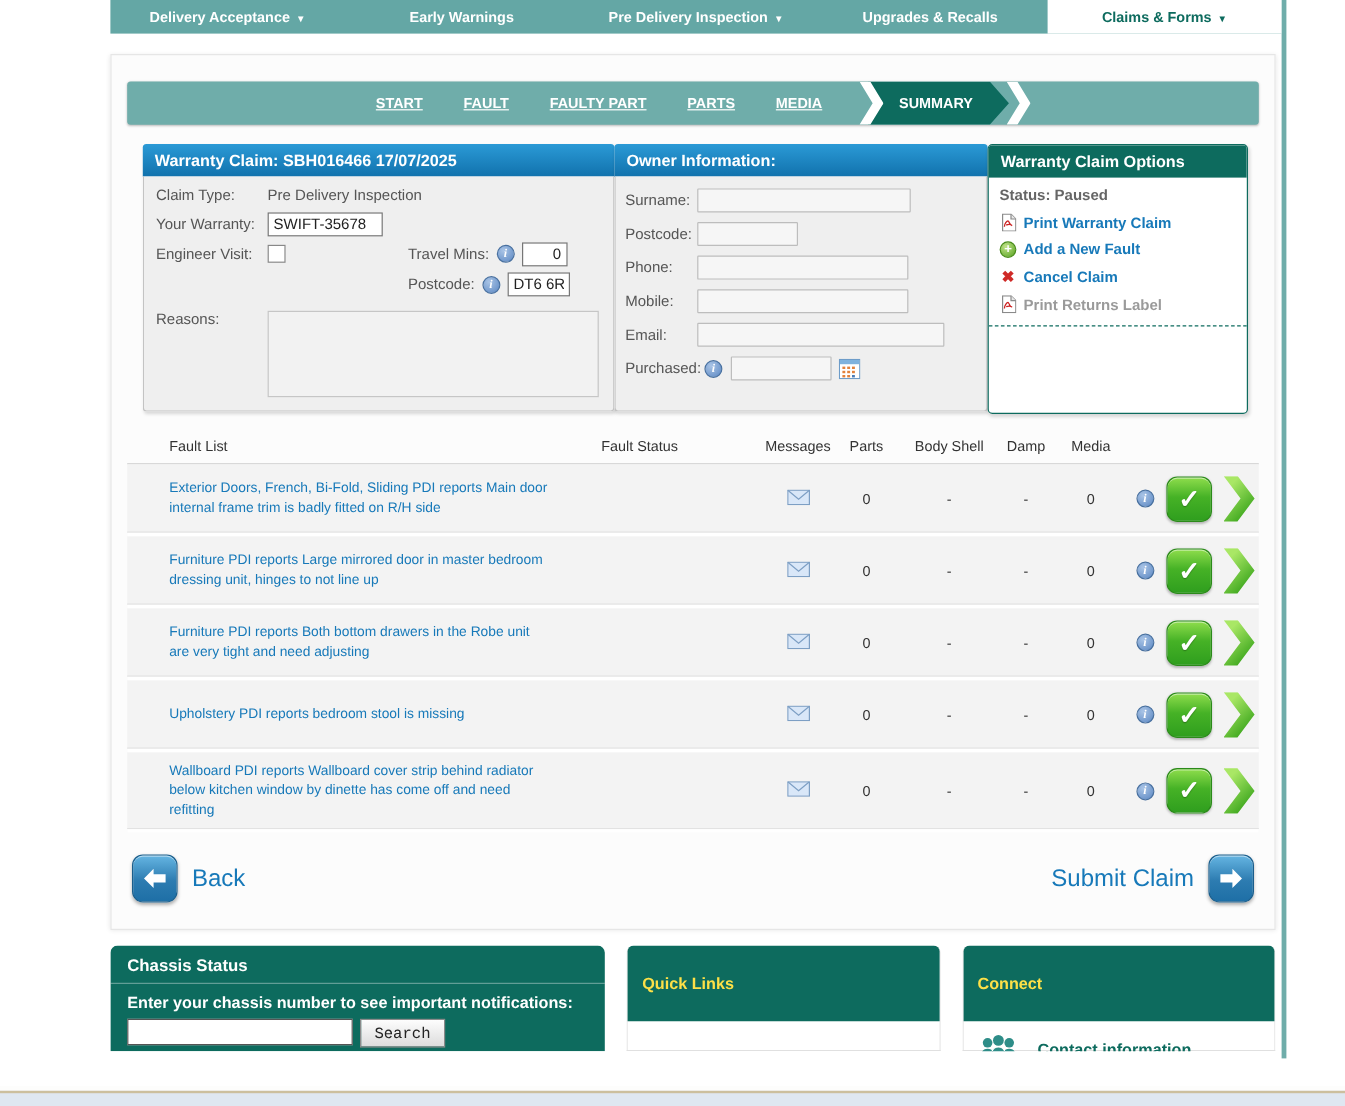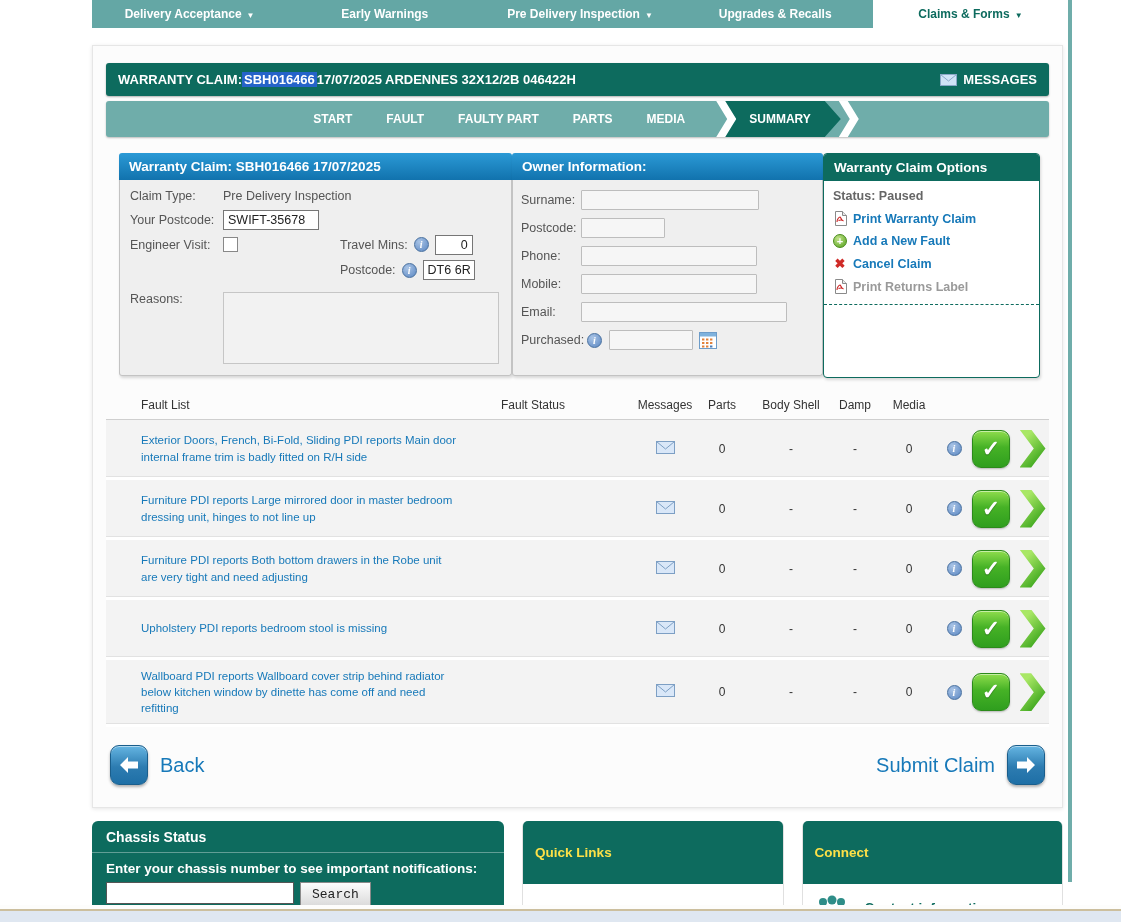--- a/index.html
+++ b/index.html
@@ -25,21 +25,21 @@
   .claim-bar { height:33px; background:#0d6b5e; border-radius:3px;
     display:flex; align-items:center; padding:0 12px; color:#fff;
     font-size:13px; font-weight:bold; box-shadow:0 1px 2px rgba(0,0,0,.3); }
   .claim-bar .hl { background:#2563c9; padding:0 2px; }
   .claim-bar .spacer { flex:1; }
   .msg-btn { display:flex; align-items:center; gap:6px; cursor:pointer; font-size:13px; }
 
   .crumb-bar { margin-top:5px; height:36px; background:#6fadaa; border-radius:3px;
     display:flex; align-items:center; justify-content:center;
     box-shadow:0 1px 2px rgba(0,0,0,.25); }
-  .crumb-bar .step { color:#fff; font-size:12px; font-weight:bold; margin:0 17px; cursor:pointer; }
+  .crumb-bar .step { color:#fff; font-size:12px; font-weight:bold; margin:0 17px; cursor:pointer;text-decoration:underline; }
   .sum-wrap { display:flex; align-items:center; height:36px; margin-left:14px; }
   .chev { width:20px; height:36px; background:#fff; flex:none; position:relative; z-index:2;
     clip-path:polygon(0 0,45% 0,100% 50%,45% 100%,0 100%,55% 50%); }
   .sum-arrow { height:36px; background:#0d6b5e; color:#fff; font-size:12px; font-weight:bold;
     display:flex; align-items:center; padding:0 30px 0 26px; margin-left:-13px;
     position:relative; z-index:1; cursor:pointer;
     clip-path:polygon(0 0,calc(100% - 16px) 0,100% 50%,calc(100% - 16px) 100%,0 100%,13px 50%); }
   .chev.after { margin-left:-2px; }
 
   
@@ -174,33 +174,20 @@
       </div>
       <div class="nav-item active">
         <span>Claims &amp; Forms</span>
         <span class="caret">▼</span>
       </div>
     </nav>
 
     <div class="content">
       <div class="container">
 
-        <div class="claim-bar">
-          <span>WARRANTY CLAIM: </span>
-          <span class="hl">SBH016466</span>
-          <span> 17/07/2025 ARDENNES 32X12/2B 046422H</span>
-          <span class="spacer"></span>
-          <span class="msg-btn">
-            <svg width="17" height="12" viewBox="0 0 17 12">
-              <rect x="0.5" y="0.5" width="16" height="11" fill="#cfe3f7" stroke="#8aa8c8"></rect>
-              <path d="M0.5 0.5 L8.5 7 L16.5 0.5" fill="none" stroke="#8aa8c8"></path>
-            </svg>
-            <span>MESSAGES</span>
-          </span>
-        </div>
 
         <div class="crumb-bar">
           <span class="step">START</span>
           <span class="step">FAULT</span>
           <span class="step">FAULTY PART</span>
           <span class="step">PARTS</span>
           <span class="step">MEDIA</span>
           <span class="sum-wrap">
             <span class="chev"></span>
             <span class="sum-arrow">SUMMARY</span>
@@ -211,21 +198,21 @@
         <div class="panels">
 
           <div class="panel panel1">
             <div class="p-head">Warranty Claim: SBH016466 17/07/2025</div>
             <div class="p-body">
               <div class="frow">
                 <span class="flabel">Claim Type:</span>
                 <span>Pre Delivery Inspection</span>
               </div>
               <div class="frow">
-                <span class="flabel">Your Postcode:</span>
+                <span class="flabel">Your Warranty:</span>
                 <input class="inp ref-inp" value="SWIFT-35678" style="">
               </div>
               <div class="frow" style="position:relative; margin-top:4px;">
                 <span class="flabel">Engineer Visit:</span>
                 <span class="chk"></span>
                 <span class="right-group">
                   <span>Travel Mins:</span>
                   <span class="info-ic">i</span>
                   <input class="inp tm-inp" value="0" style="">
                 </span>

